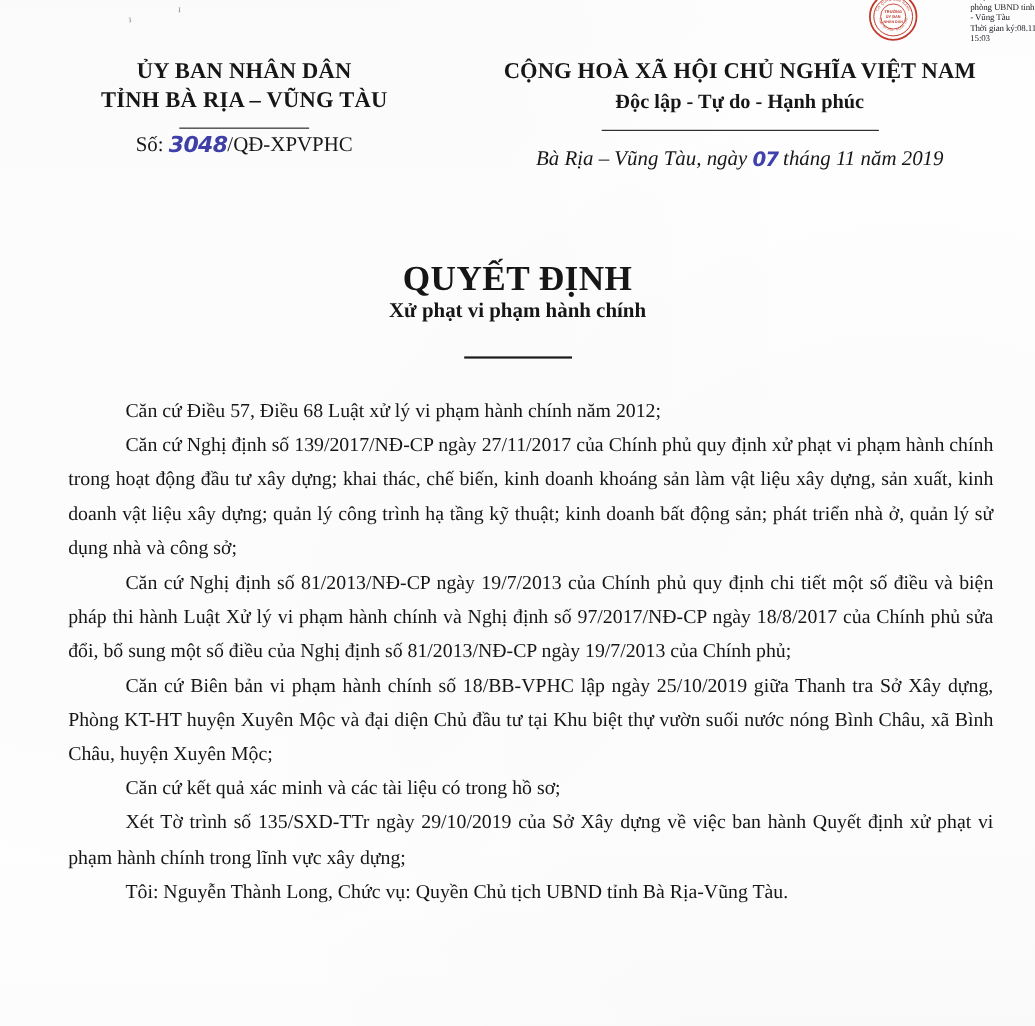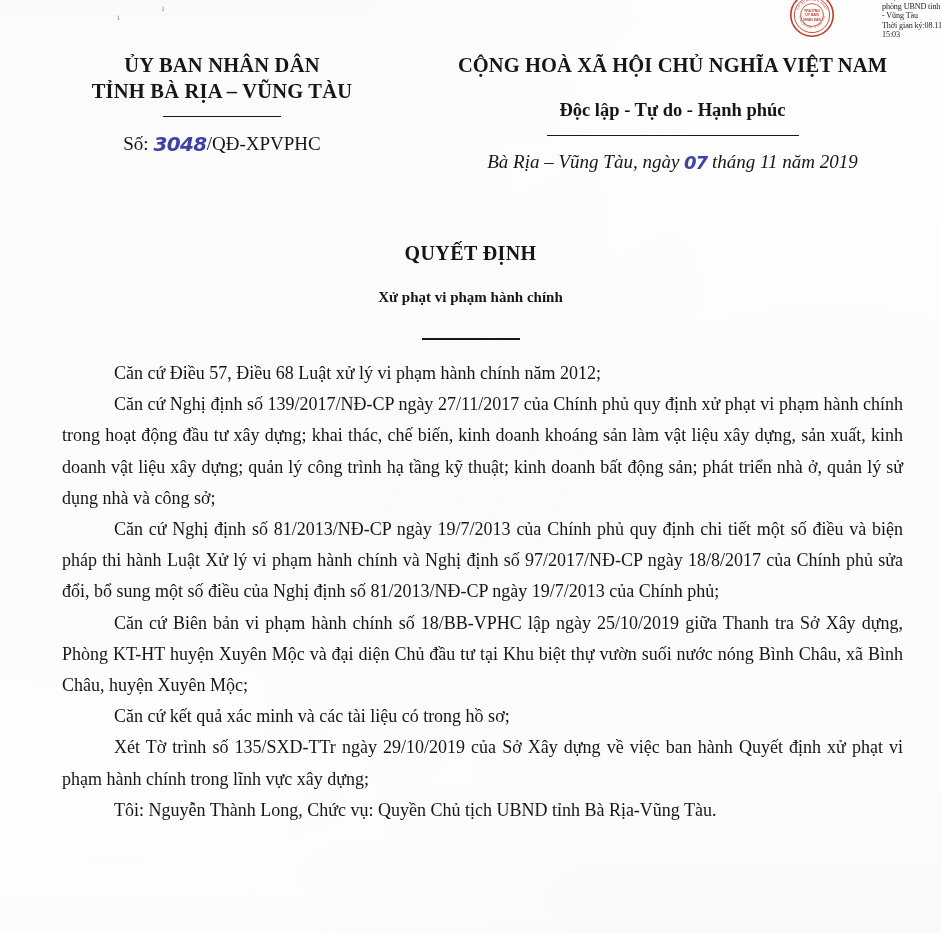--- a/index.html
+++ b/index.html
@@ -102,35 +102,34 @@
     font-weight: bold;
     font-size: 20.5px;
     line-height: 26px;
     letter-spacing: 0.1px;
     white-space: nowrap;
   }
   .motto {
     font-weight: bold;
     font-size: 18.5px;
     line-height: 26px;
-    margin-top: 19px;
+    margin-top: 2px;
     white-space: nowrap;
   }
   .rule {
     height: 0;
     border-top: 1.7px solid #1a1a1a;
     margin: 0 auto;
   }
   .rule-left  { width: 118px; margin-top: 12px; }
   .rule-right { width: 252px; margin-top: 12px; }
 
   .doc-number {
     font-size: 19px;
     line-height: 26px;
-    margin-top: 13px;
     white-space: nowrap;
   }
   .handwritten {
     font-family: "DejaVu Sans", sans-serif;
     color: #3f3fa8;
     font-size: 20px;
     font-weight: 600;
     font-style: italic;
     letter-spacing: -0.6px;
     padding: 0 0px;
@@ -157,29 +156,29 @@
   
   .title-block {
     position: absolute;
     top: 238px;
     left: 0;
     right: 0;
     text-align: center;
   }
   .title-main {
     font-weight: bold;
-    font-size: 20px;
+    font-size: 32px;
     line-height: 30px;
     letter-spacing: 0.4px;
   }
   .title-sub {
     font-weight: bold;
-    font-size: 15px;
+    font-size: 19px;
     line-height: 30px;
-    margin-top: 14px;
+    margin-top: 0;
   }
   .rule-title {
     width: 98px;
     margin: 26px auto 0 auto;
     border-top: 2px solid #1a1a1a;
     height: 0;
   }
 
   
   .body {

